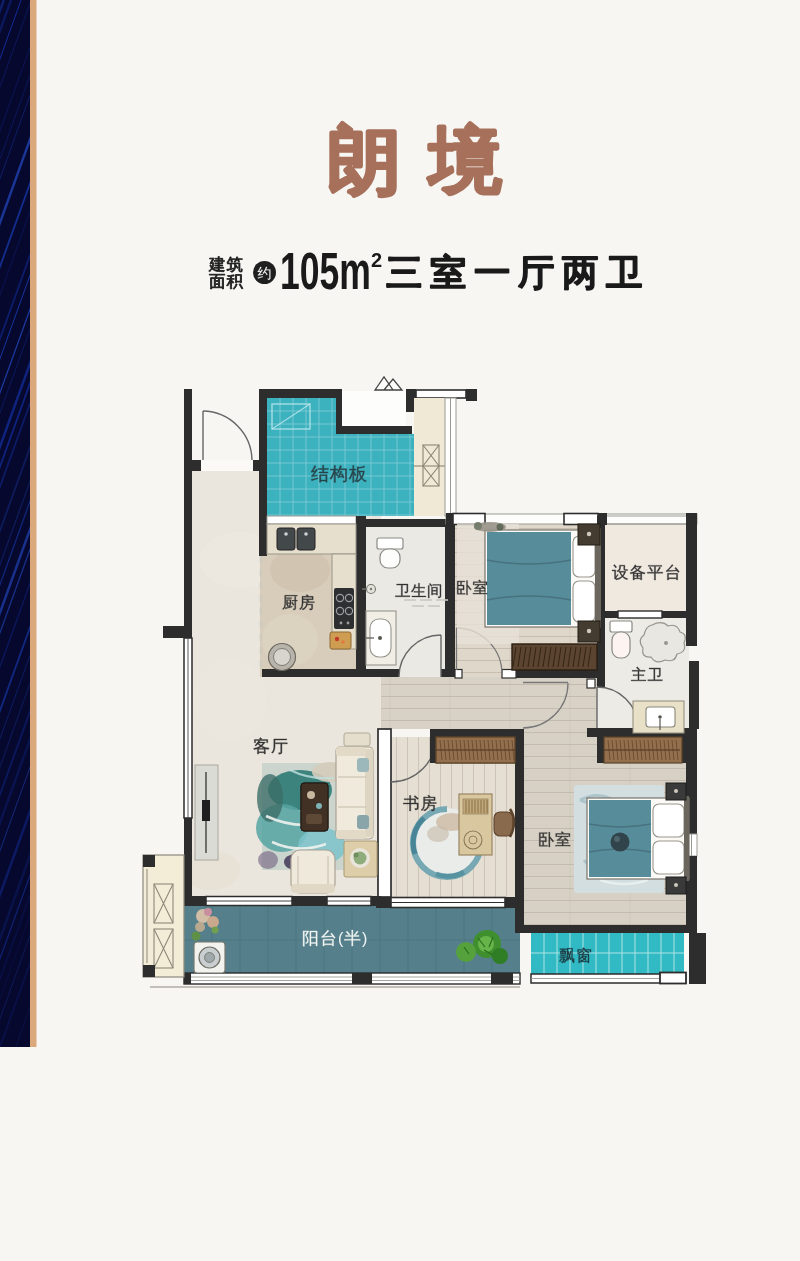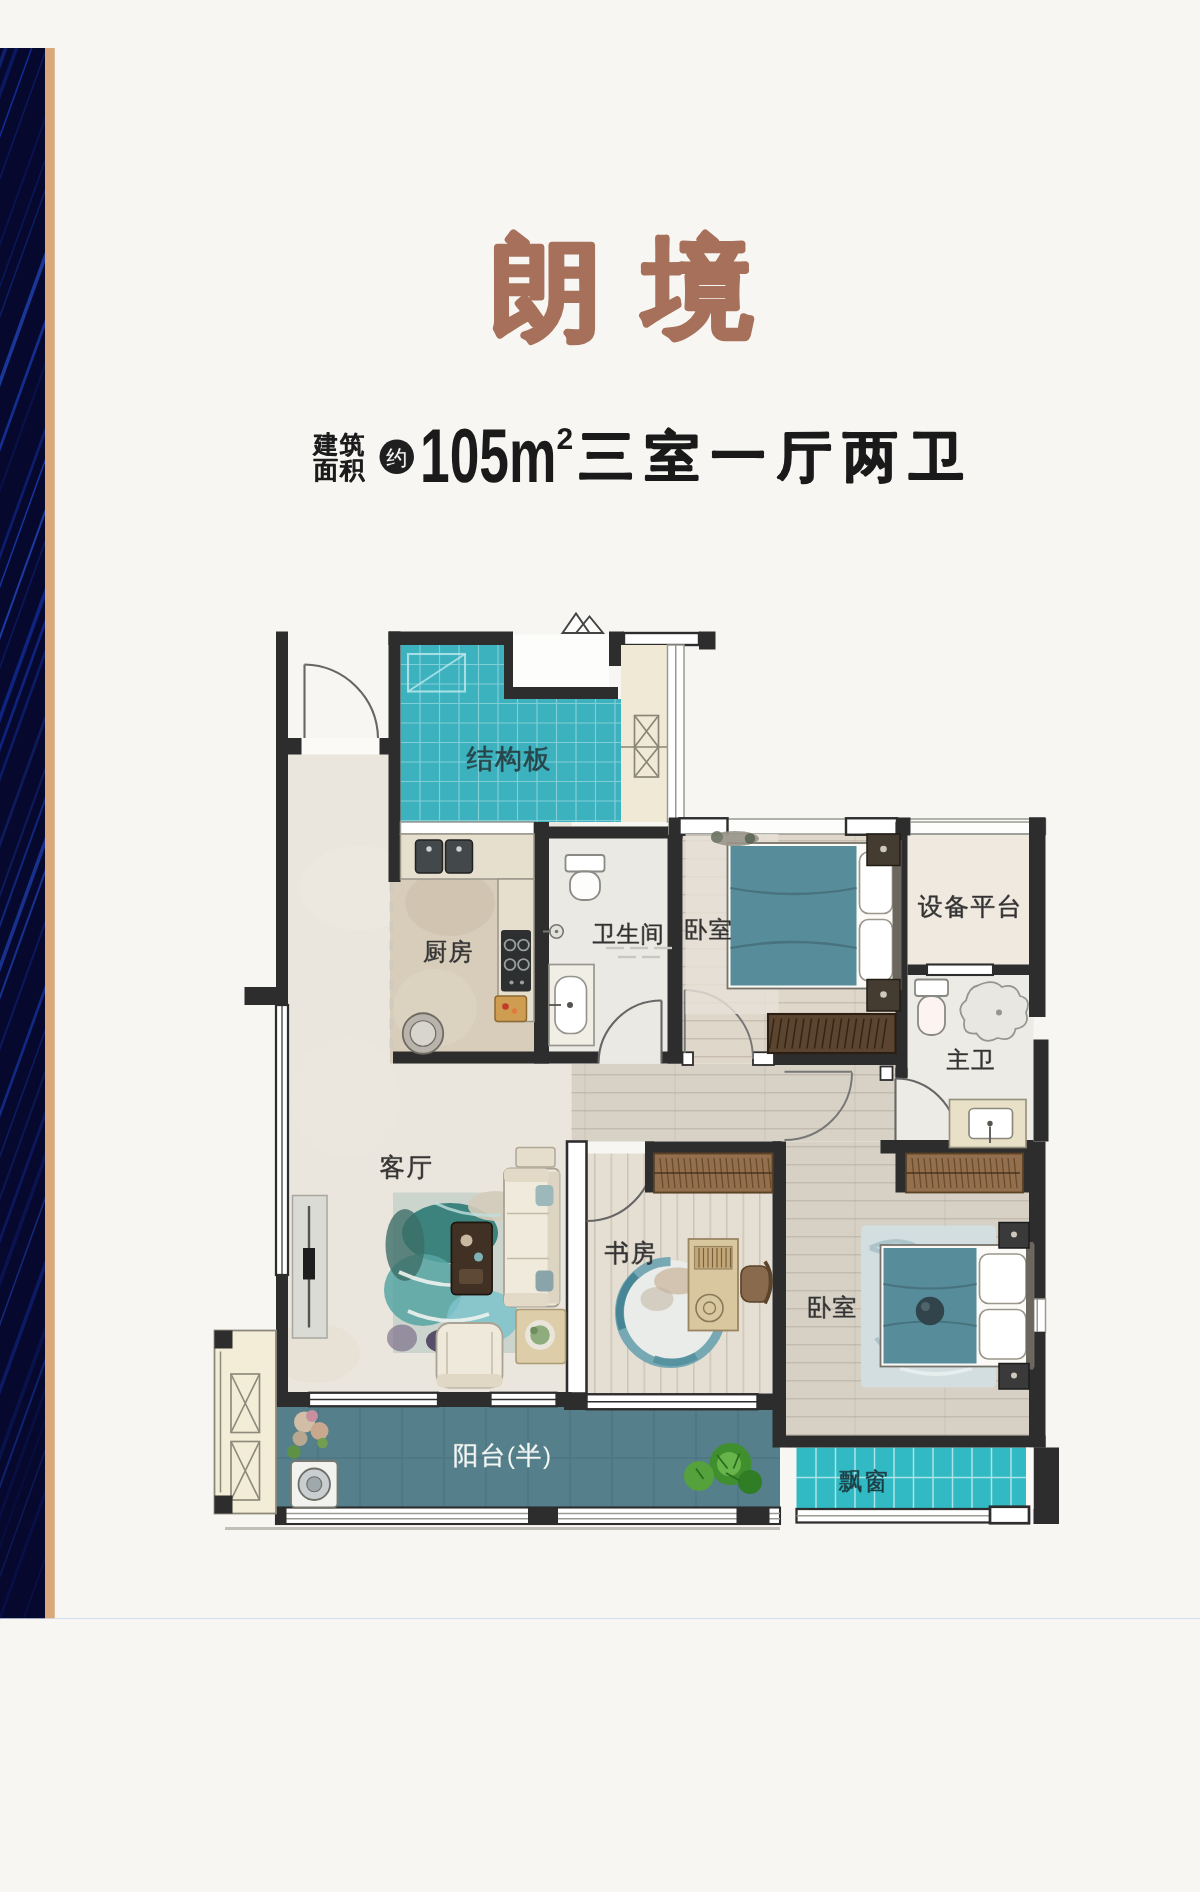--- a/index.html
+++ b/index.html
@@ -1,15 +1,15 @@
 <!DOCTYPE html>
 <html><head><meta charset="utf-8">
 <style>
 html,body{margin:0;padding:0;background:#f7f6f3;font-family:"Liberation Sans",sans-serif;}
-#page{position:relative;width:800px;height:1047px;overflow:hidden;background:#3b82f6;margin-top:32px;}
+#page{position:relative;width:800px;height:1047px;overflow:hidden;background:#fef9c3;}
 </style></head>
 <body>
 <div id="page">
 <svg width="800" height="1261" viewBox="0 0 800 1261">
 <defs>
 <path id="z0" d="M54 735H252L155 811L201 870L317 781L281 735H454V276H385V317H123L124 28L315 131Q283 173 249 213L306 262Q387 168 456 65L394 23L345 91Q223 25 74 -80L43 -19Q55 12 55 46ZM385 366V495H123V366ZM385 544V686H123V544ZM641 523H850V708Q745 708 640 708ZM850 481H641V297H853ZM730 -141Q739 -89 705 -59Q739 -63 784 -63Q828 -63 840 -55Q854 -39 852 16L853 254H642Q640 96 537 -20Q469 -99 366 -140Q347 -101 301 -85Q409 -56 478 22Q565 119 565 261L564 754H928V-24Q928 -106 858 -128Q798 -145 730 -141Z"></path>
 <path id="z1" d="M765 -104Q719 -104 694 -78Q668 -51 668 -9V52Q668 115 665 177H606Q589 88 530 26Q471 -37 378 -85Q324 -113 288 -116Q255 -74 207 -50Q306 -42 363 -22Q420 -1 469 52Q518 106 536 177H419Q430 321 419 465H868Q855 321 866 177H737Q734 115 734 52V-9Q734 -26 743 -38Q752 -49 766 -49L904 -48Q920 -36 920 -9L937 85Q966 68 1000 66L970 -73Q967 -90 957 -100Q952 -104 945 -104ZM951 572Q948 548 951 524Q906 526 862 526H741L737 520Q734 523 730 526H445Q401 526 357 524Q359 548 357 572Q401 570 445 570H512L438 673L497 715L596 577L587 570H693Q735 631 783 719H460Q416 719 372 717Q374 741 372 765Q416 762 460 762H592L531 812L577 868L672 790L649 762H830Q874 762 918 765Q916 741 918 717L787 719Q816 699 848 686Q824 639 774 570H862Q906 570 951 572ZM484 422V341H802V422ZM484 301V221H801V301ZM-5 100Q74 122 146 156V513H98Q54 513 11 510Q13 537 11 565Q54 562 98 562H146V682Q146 752 144 821Q176 817 209 821Q206 752 206 682V562L327 565Q324 537 327 510L206 513V186L313 245L320 201Q185 124 119 83L28 23Q20 70 -5 100Z"></path>
 <path id="z2" d="M147 684Q93 684 40 682Q43 711 40 740Q93 737 147 737H329L168 452H302Q312 267 232 119Q373 -29 675 -22L958 -30Q930 -62 930 -104Q827 -98 696 -96Q566 -95 511 -87Q315 -61 195 56Q135 -35 52 -100Q20 -74 -19 -61Q85 7 147 111Q80 199 55 309L123 324Q142 245 183 181Q228 285 226 400H58L218 684ZM642 0Q604 4 565 0Q568 55 568 110H422Q369 110 315 107Q318 136 315 165Q369 163 422 163H569V251H473Q419 251 365 248Q368 278 365 307Q419 304 473 304H569V387H480Q426 387 372 385Q376 414 372 443Q426 440 480 440H569V536H418Q364 536 310 533Q313 562 310 591Q364 589 418 589H569V672H494Q441 672 387 670Q390 699 387 728Q441 725 494 725H568Q568 783 565 842Q604 838 642 842Q640 783 639 725H852V589Q905 589 957 591Q954 562 957 533Q905 536 852 536V387H639V304H744Q798 304 852 307Q849 278 852 248Q798 251 744 251H639V163H802Q856 163 909 165Q906 136 909 107Q856 110 802 110H639Q640 55 642 0ZM639 440H782V536H639ZM639 589H782V672H639Z"></path>
 <path id="z3" d="M943 -119H864Q768 -119 765 -29V391H573Q579 341 578 291L598 308Q666 229 722 141L660 102Q620 164 574 222Q557 42 458 -62Q404 -118 329 -140Q294 -98 242 -80Q314 -74 369 -38Q424 -3 454 50Q485 103 499 170Q525 312 486 443Q526 439 567 443L568 437L832 438V-25Q832 -44 841 -58Q850 -73 865 -73L901 -72Q911 -72 912 -65Q913 -46 912 -26L926 83Q947 59 980 56L959 -107Q957 -119 943 -119ZM461 430Q459 405 461 379Q414 382 368 382H304V85Q351 97 448 123V81Q182 8 37 -43Q37 1 15 39Q120 46 237 70V382H145Q98 382 51 379Q54 405 51 430Q98 428 145 428H368Q414 428 461 430ZM636 818Q669 806 708 800Q696 750 676 701H886Q933 701 980 704Q977 678 980 653Q933 655 886 655H748L806 525L738 495L677 634L725 655H655Q602 555 529 473Q508 500 473 510Q588 633 636 818ZM228 823Q259 806 296 796Q277 745 253 696H459Q506 696 552 698Q550 673 552 647Q506 650 459 650H329L378 497L307 474L253 645L268 650H229Q164 535 87 432Q64 456 27 464Q115 575 182 719Z"></path>
 <path id="z4" d="M171 -124Q133 -120 95 -124Q99 -53 99 17V580H348Q391 639 438 740H122Q70 740 19 738Q21 766 19 794Q70 791 122 791H878Q930 791 981 794Q979 766 981 738Q930 740 878 740H517Q494 668 432 580H898V-122H828V-46H169Q170 -85 171 -124ZM658 5H828V529H658ZM588 400V529H396V400ZM588 208V349H396V208ZM588 5V157H396V5ZM327 5V529H168V5Z"></path>

